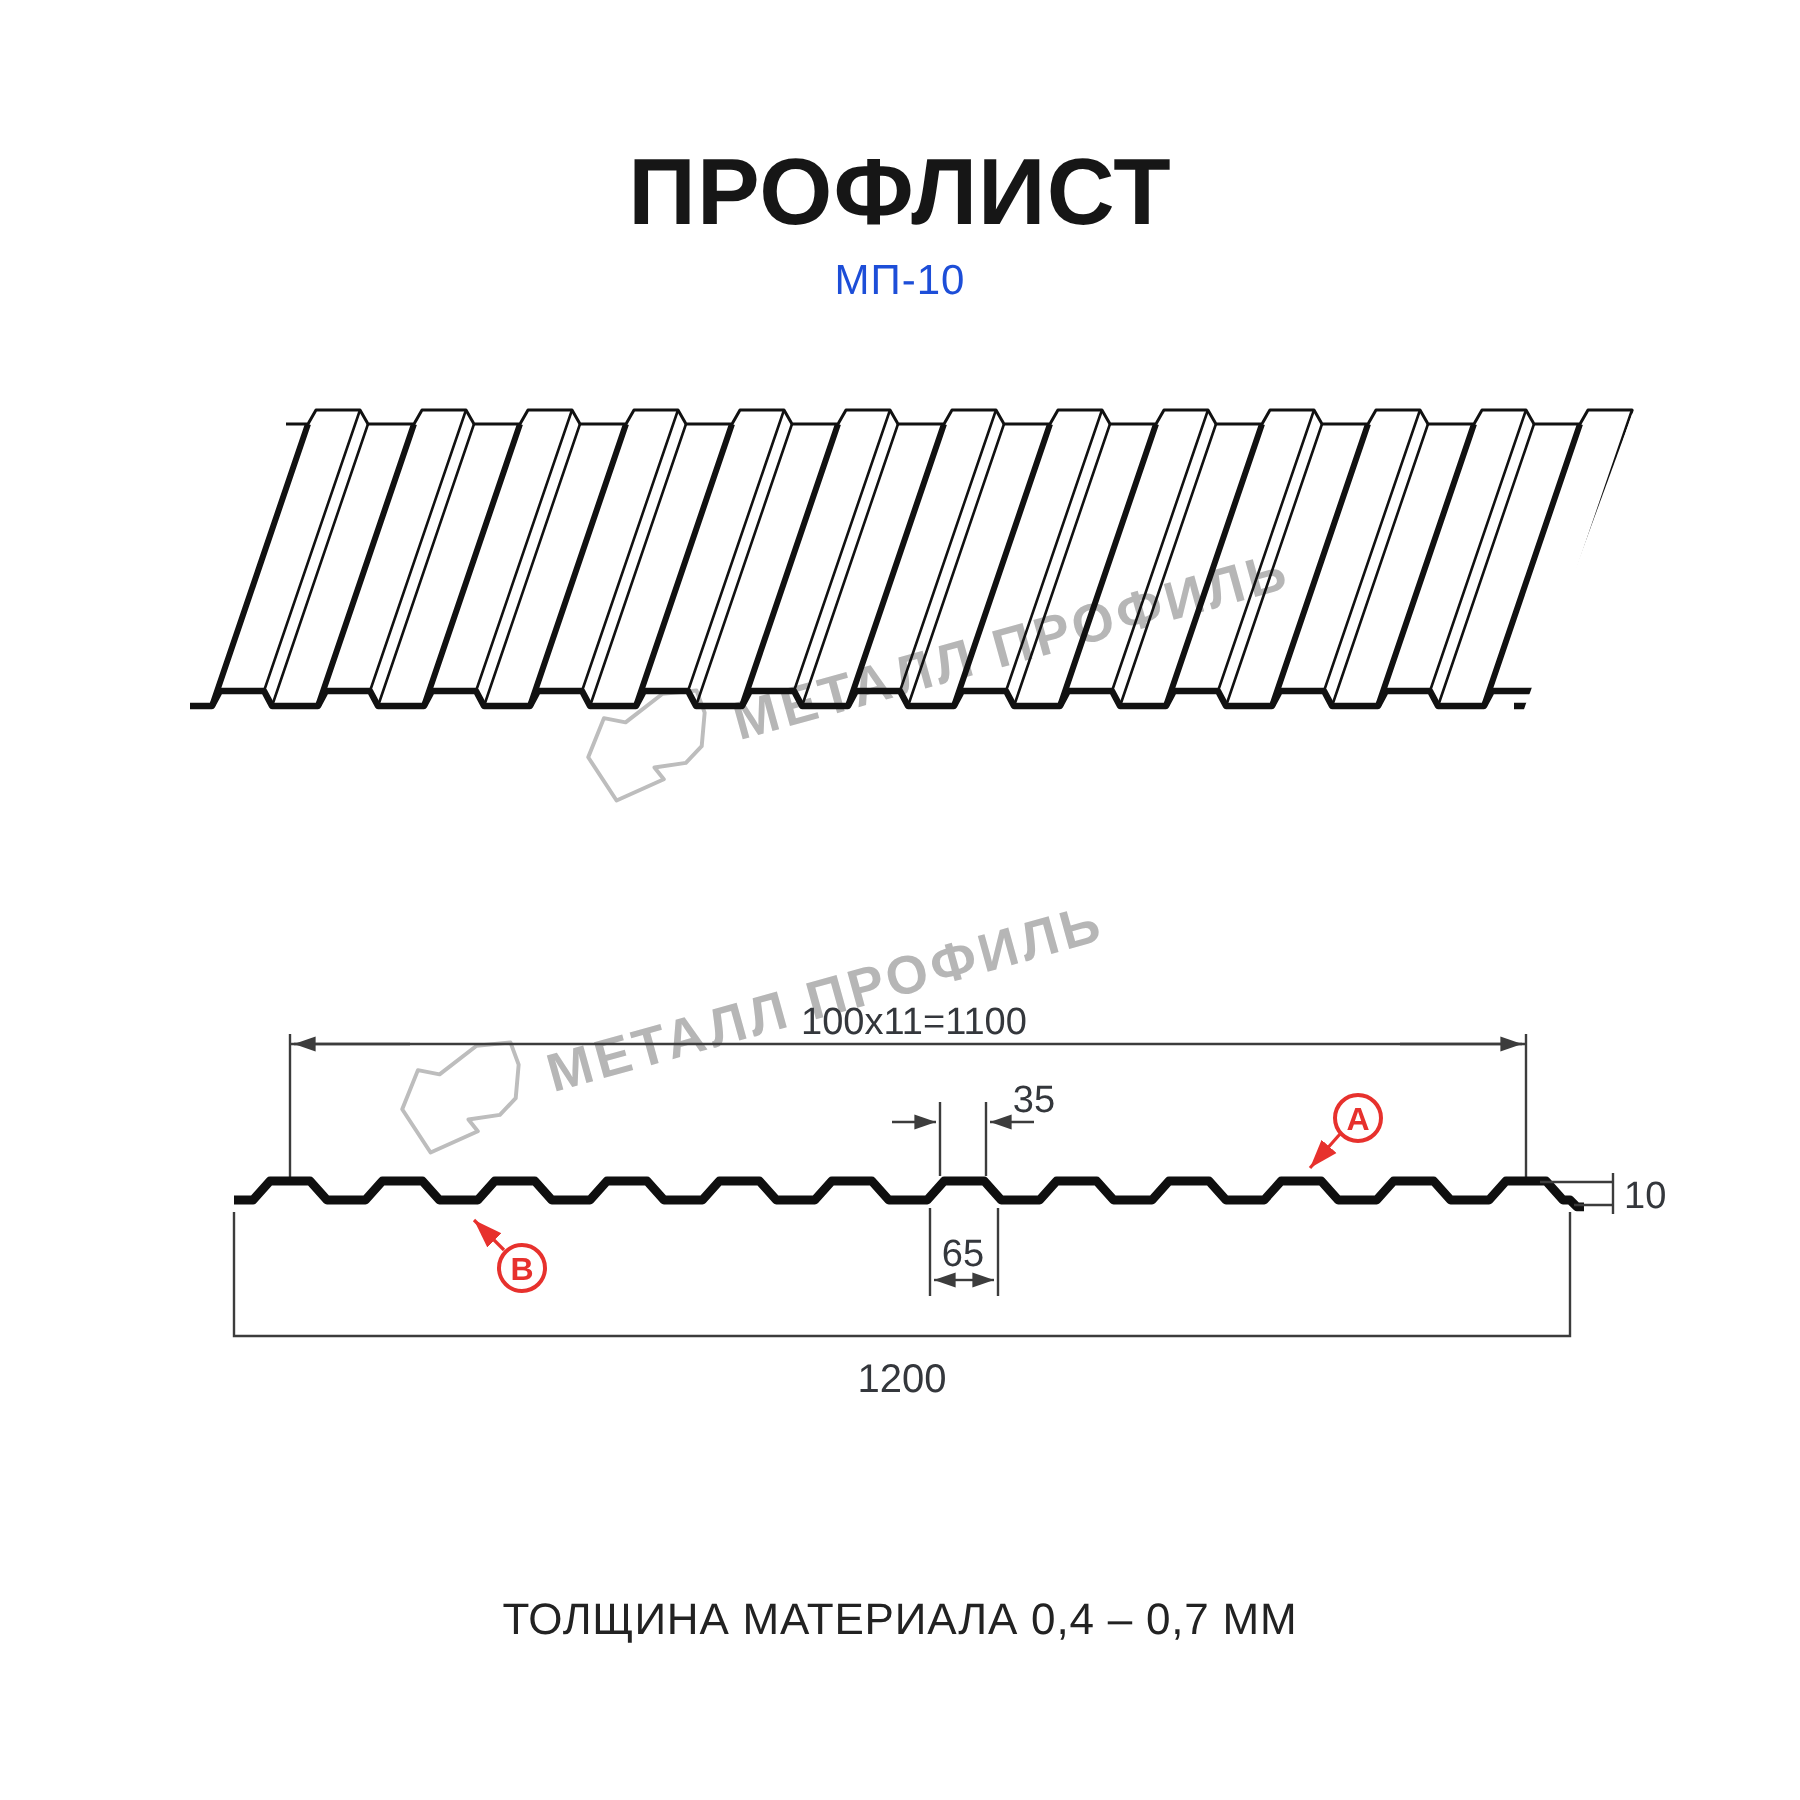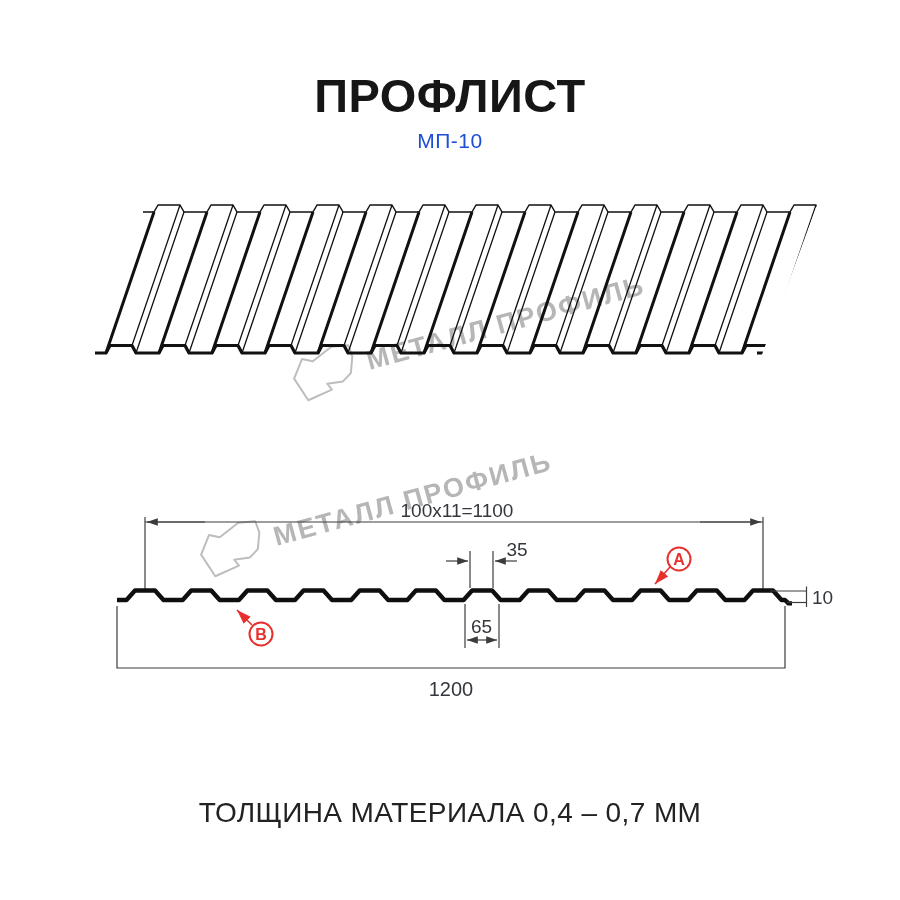--- a/index.html
+++ b/index.html
@@ -17,21 +17,21 @@
   .wm-1{left:293px;top:354px;}
   .wm-2{left:200px;top:530px;}
   
   .iso{position:absolute;left:85px;top:195px;z-index:2;}
   .cs{position:absolute;left:90px;top:495px;z-index:2;}
   .dimtxt{font-family:"Liberation Sans","DejaVu Sans",sans-serif;font-size:19px;fill:#34373c;}
   .dimtxt.big{font-size:20px;}
   .redtxt{font-family:"Liberation Sans","DejaVu Sans",sans-serif;font-size:16px;font-weight:700;fill:#e7312d;}
   
   .ftr{position:absolute;top:797px;left:0;right:0;text-align:center;
-       font-size:28px;font-weight:500;letter-spacing:.4px;color:#222;}
+       font-size:22px;font-weight:500;letter-spacing:.4px;color:#222;}
 </style>
 </head>
 <body>
 
 <div class="page">
 
   <div class="hdr">
     <h1>ПРОФЛИСТ</h1>
     <div class="model">МП-10</div>
   </div>

